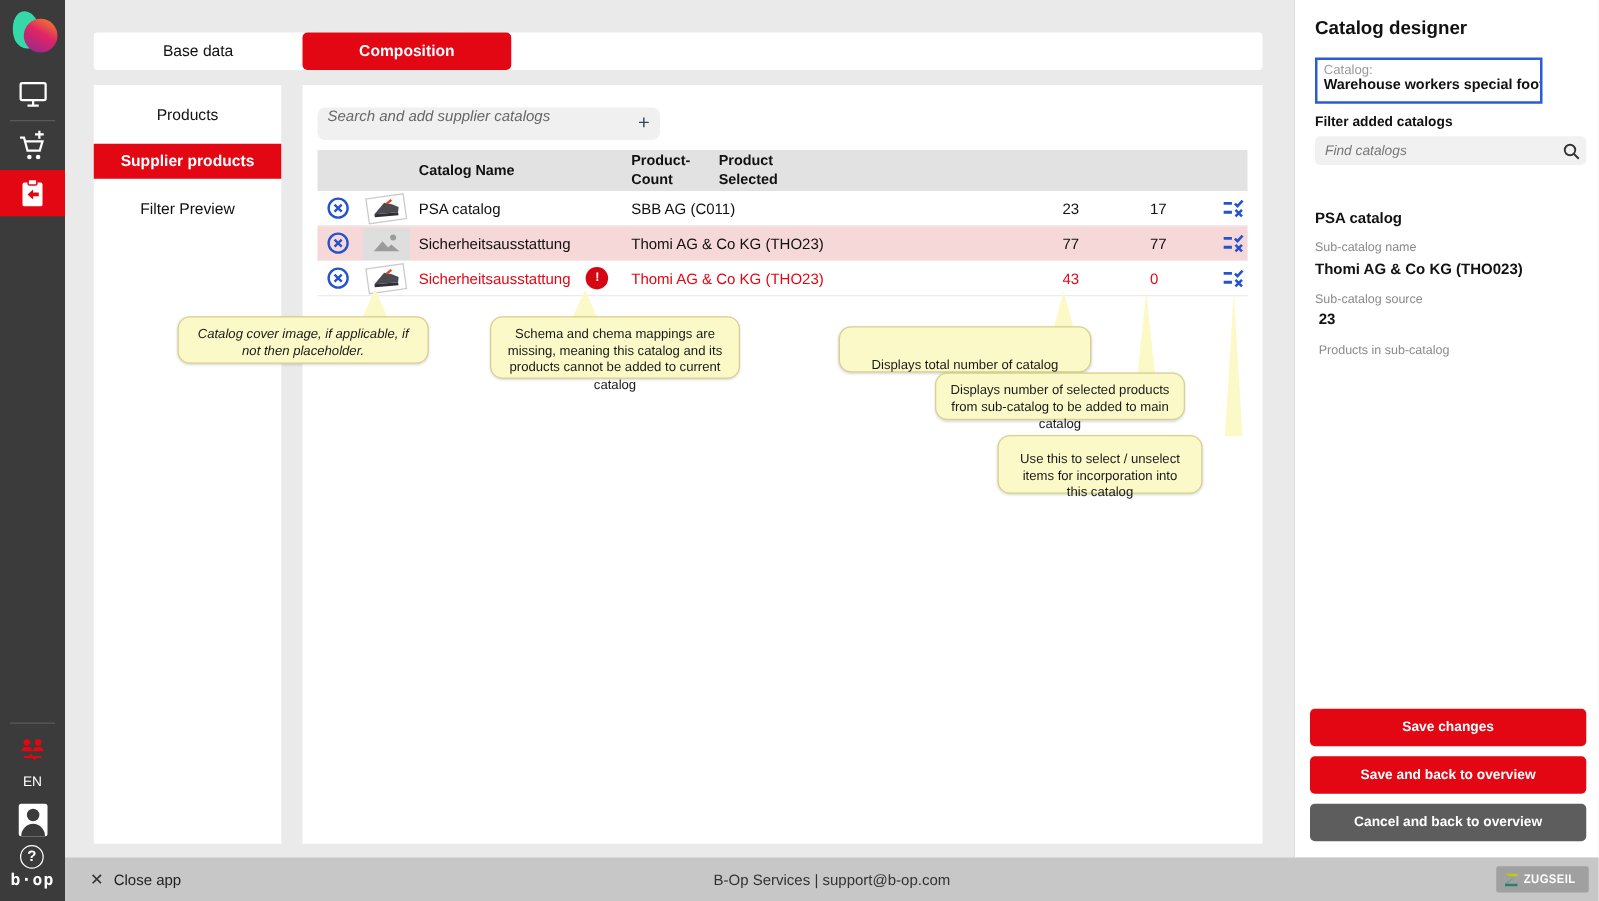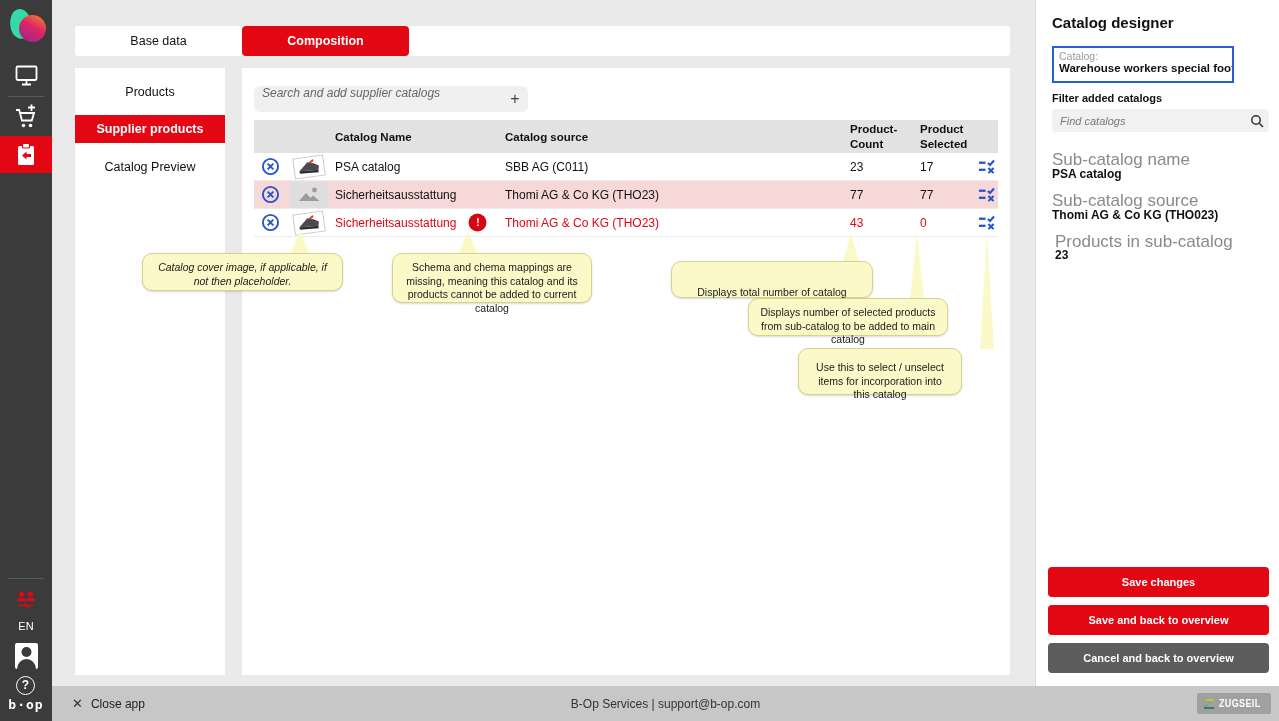--- a/index.html
+++ b/index.html
@@ -100,55 +100,54 @@
   .p-title { position:absolute; left:16px; top:14px; font-size:15px; font-weight:bold; color:#111; }
   .p-catbox { position:absolute; left:16px; top:46px; width:182px; height:37px; border:2px solid #2a5cd7; padding:2px 5px; overflow:hidden; cursor:text; }
   .p-catlabel { font-size:10.5px; color:#9a9a9a; }
   .p-catvalue { font-size:11.5px; font-weight:bold; color:#111; white-space:nowrap; }
   .p-filterlabel { position:absolute; left:16px; top:92px; font-size:11px; font-weight:bold; color:#111; }
   .p-find { position:absolute; left:16px; top:109px; width:217px; height:23px; background:#f1f1f1; border-radius:4px; display:flex; align-items:center; }
   .p-find input { flex:1; border:none; background:transparent; outline:none; font-family:"Liberation Sans",sans-serif;
     font-size:11px; padding:0 8px; color:#333; }
   .p-find input::placeholder { font-style:italic; color:#777; }
   .p-find .mag { width:24px; display:flex; justify-content:center; cursor:pointer; }
-  .p-label { position:absolute; left:16px; font-size:17px; color:#8a8a8a; }
+  .p-label { position:absolute; left:16px; font-size:10px; color:#8a8a8a;margin-top:43px; }
   .p-value { position:absolute; left:16px; font-size:12px; font-weight:bold; color:#111; }
   .p-btn { position:absolute; left:12px; width:221px; height:30px; border:none; border-radius:4px; color:#fff;
     font-family:"Liberation Sans",sans-serif; font-size:11px; font-weight:bold; cursor:pointer; }
   .p-btn.red { background:#e30613; }
   .p-btn.gray { background:#5d5d5d; }
 </style>
 </head>
 <body>
 
 <div class="main">
 
   <div class="tabbar">
     <div class="tab">Base data</div>
     <div class="tab active">Composition</div>
   </div>
 
   <div class="navcard">
     <div class="nav-item">Products</div>
     <div class="nav-item active">Supplier products</div>
-    <div class="nav-item">Catalog Preview</div>
+    <div class="nav-item">Filter Preview</div>
   </div>
 
   <div class="tablecard">
     <div class="searchbar">
       <input type="text" placeholder="Search and add supplier catalogs" style="">
       <div class="plus">+</div>
     </div>
 
     <div class="tbl">
       <div class="thead">
         <div class="c-del"></div>
         <div class="c-img"></div>
         <div class="c-name">Catalog Name</div>
-        <div class="c-src">Catalog source</div>
         <div class="c-cnt hdr2">Product-
 Count</div>
         <div class="c-sel hdr2">Product
 Selected</div>
         <div class="c-act"></div>
       </div>
 
       <div class="trow">
         <div class="c-del">
             <span class="delbtn">

